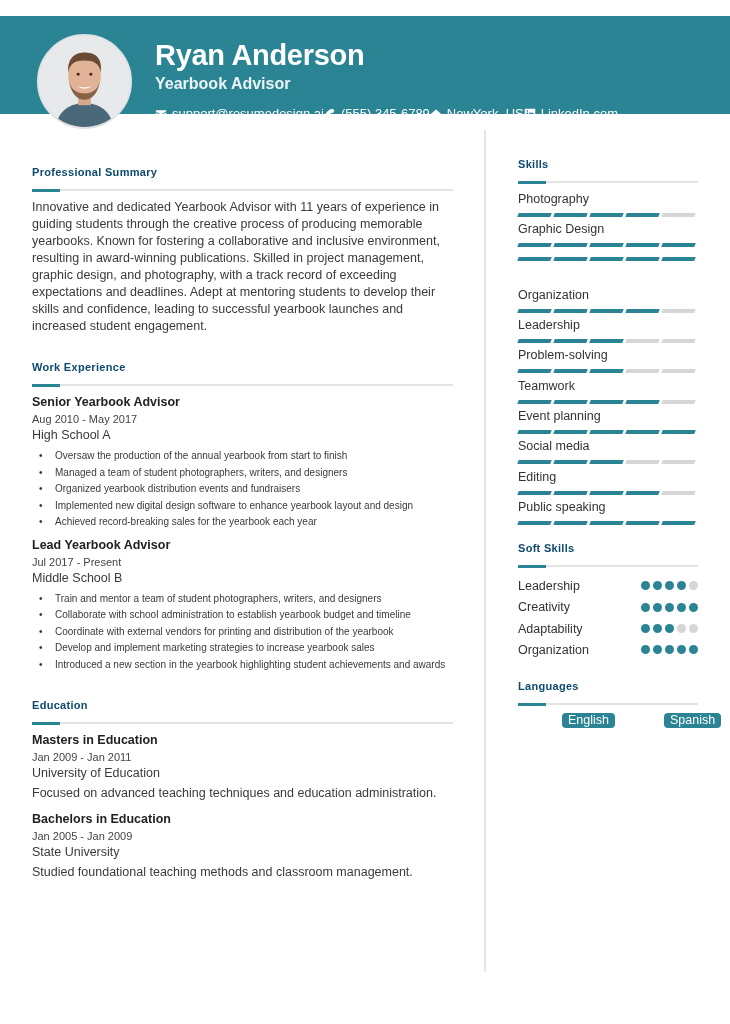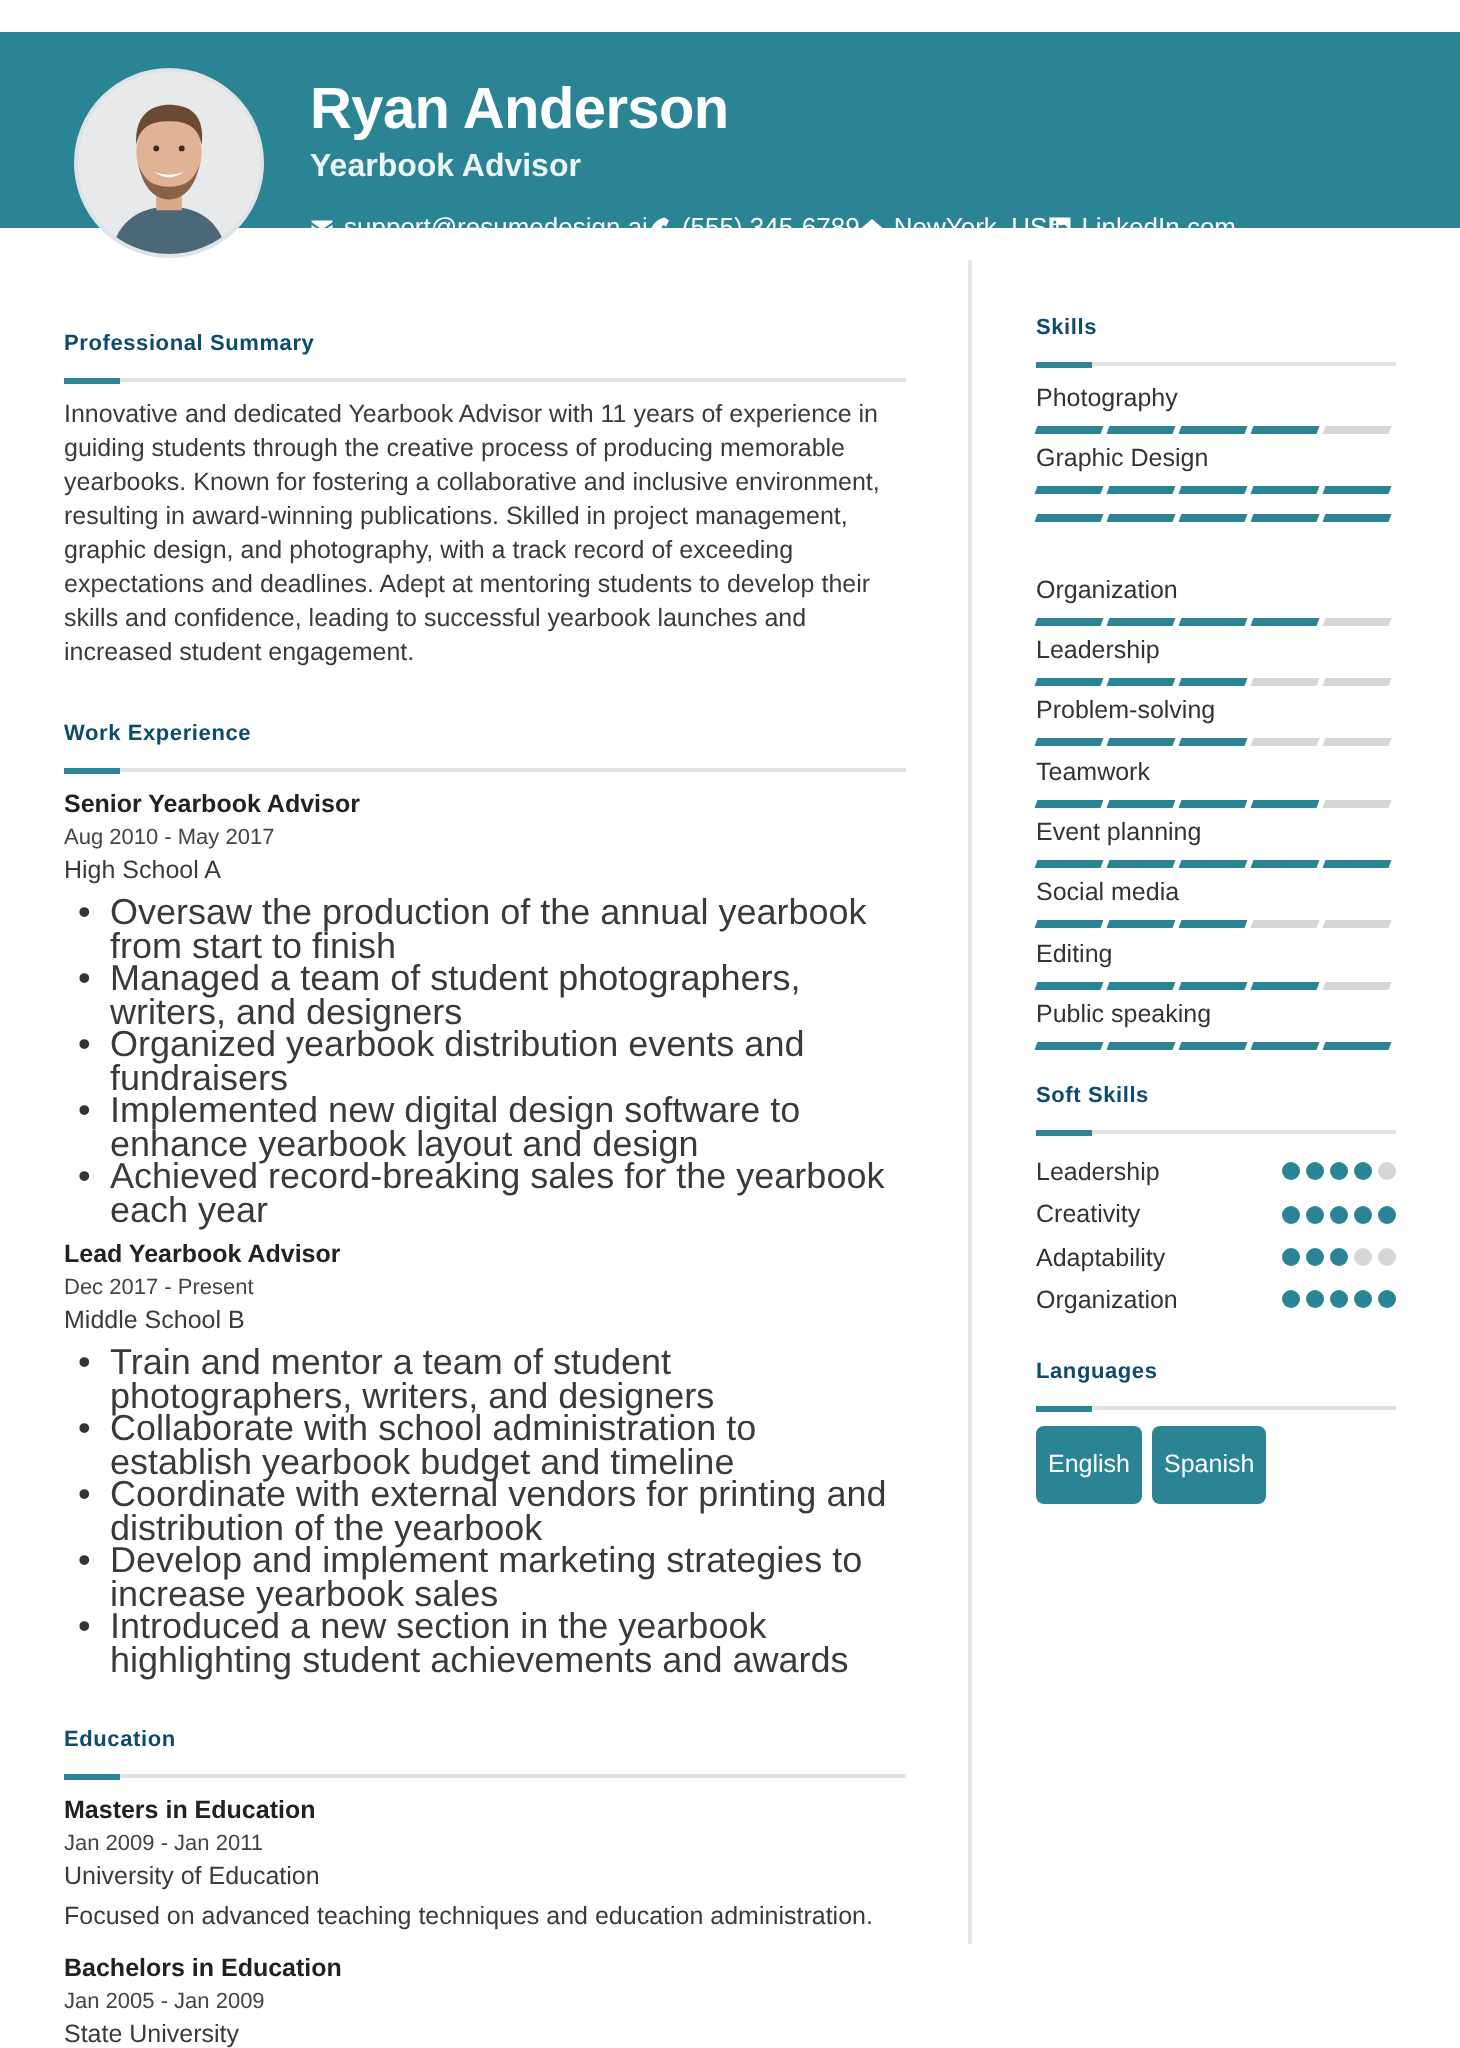--- a/index.html
+++ b/index.html
@@ -45,39 +45,39 @@
   .rule::before { content: ""; position: absolute; left: 0; top: -0.5px; width: 28px; height: 3px; background: #2b8494; }
 
   .para { font-size: 12.5px; line-height: 17px; color: #3a3a3a; }
 
   .job { margin-top: 0; }
   .job-head { display: flex; justify-content: space-between; align-items: baseline; flex-direction: column; }
   .job-role { font-size: 12.5px; font-weight: bold; color: #222; line-height: 17px; }
   .job-date { font-size: 11px; color: #444; line-height: 16px; }
   .job-org { font-size: 12.5px; color: #3a3a3a; line-height: 17px; }
   ul.bullets { list-style: none; margin-top: 4px; margin-bottom: 4px; }
-  ul.bullets li { position: relative; padding-left: 23px; font-size: 18px; line-height: 16.5px; color: #3a3a3a; }
+  ul.bullets li { position: relative; padding-left: 23px; font-size: 10px; line-height: 16.5px; color: #3a3a3a; }
   ul.bullets li::before { content: "•"; position: absolute; left: 7px; top: 0; color: #333; }
 
   .edu-desc { font-size: 12.5px; line-height: 17px; color: #3a3a3a; margin-top: 3px; }
 
   .skill { height: 30.3px; }
   .skill-label { font-size: 12.5px; line-height: 17px; color: #333; }
   .bars { display: flex; gap: 3px; margin-top: 5px; }
   .bar { width: 33px; height: 4px; background: #d6d6d6; transform: skewX(-20deg); }
   .bar.on { background: #2b8494; }
 
   .soft-row { display: flex; justify-content: space-between; align-items: center; height: 21.3px; }
   .soft-label { font-size: 12.5px; color: #333; }
   .dots { display: flex; gap: 3px; }
   .dot { width: 9px; height: 9px; border-radius: 50%; background: #d6d6d6; }
   .dot.on { background: #2b8494; }
 
   .langs { display: flex; gap: 5px; margin-top: 2px; }
-  .lang { background: #2b8494; color: #fff; font-size: 12.5px; padding: 12px 6px; border-radius: 4px; line-height: 15px; }
+  .lang { background: #2b8494; color: #fff; font-size: 12.5px; padding: 0 6px; border-radius: 4px; line-height: 15px; margin-left: 44px; }
 </style>
 </head>
 <body>
 
 <div class="header">
   <div class="avatar">
     <svg viewBox="0 0 100 100">
       <rect width="100" height="100" fill="#e8e9eb"></rect>
       <path d="M18 100 C22 80 36 74 50 74 C64 74 78 80 82 100 Z" fill="#4a6878"></path>
       <rect x="43" y="60" width="14" height="16" fill="#d8a88a"></rect>
@@ -144,21 +144,21 @@
         <li>Managed a team of student photographers, writers, and designers</li>
         <li>Organized yearbook distribution events and fundraisers</li>
         <li>Implemented new digital design software to enhance yearbook layout and design</li>
         <li>Achieved record-breaking sales for the yearbook each year</li>
       </ul>
     </div>
 
     <div class="job" style="margin-top:6px;">
       <div class="job-head">
         <span class="job-role">Lead Yearbook Advisor</span>
-        <span class="job-date">Dec 2017 - Present</span>
+        <span class="job-date">Jul 2017 - Present</span>
       </div>
       <div class="job-org">Middle School B</div>
       <ul class="bullets">
         <li>Train and mentor a team of student photographers, writers, and designers</li>
         <li>Collaborate with school administration to establish yearbook budget and timeline</li>
         <li>Coordinate with external vendors for printing and distribution of the yearbook</li>
         <li>Develop and implement marketing strategies to increase yearbook sales</li>
         <li>Introduced a new section in the yearbook highlighting student achievements and awards</li>
       </ul>
     </div>

